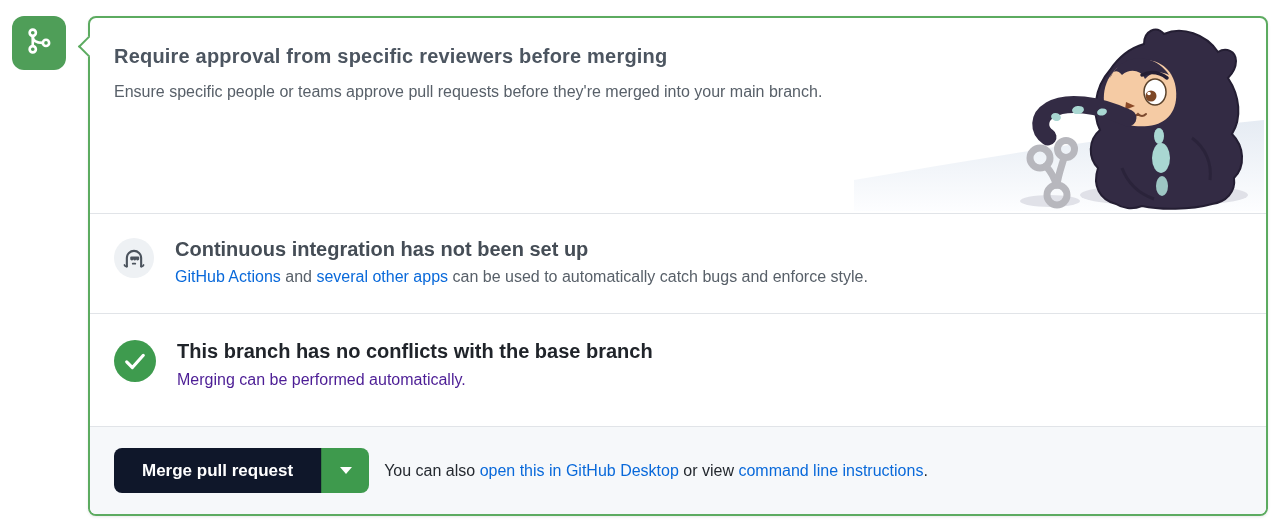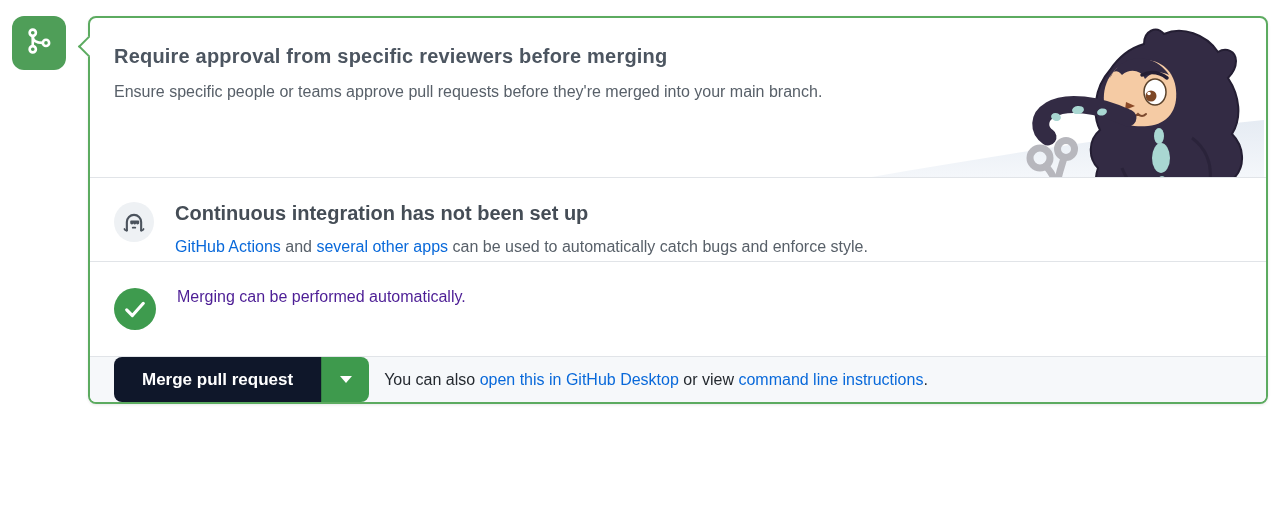--- a/index.html
+++ b/index.html
@@ -16,21 +16,21 @@
     position: absolute; left: 12px; top: 16px;
     width: 54px; height: 54px;
     background: #4f9e58;
     border-radius: 12px;
     display: flex; align-items: center; justify-content: center;
   }
 
   
   .card {
     position: absolute; left: 88px; top: 16px;
-    width: 1180px; height: 388px;
+    width: 1180px; height: 500px;
     background: #ffffff;
     border: 2px solid #5cab60;
     border-radius: 8px;
     box-shadow: 0 1px 3px rgba(27,31,35,.1);
     display: flex; flex-direction: column;
   }
   .card .notch {
     position: absolute; left: -9px; top: 21px;
     width: 15px; height: 15px;
     background: #ffffff;
@@ -81,21 +81,21 @@
     border-bottom: 1px solid #e1e4e8;
     padding: 24px 24px 0 24px;
     display: flex; align-items: flex-start;
   }
   .ci-avatar {
     width: 40px; height: 40px; border-radius: 50%;
     background: #eef1f4;
     display: flex; align-items: center; justify-content: center;
     margin-right: 21px; flex: none;
   }
-  .ci-title { font-size: 20px; font-weight: 700; color: #454d56; margin-bottom: 13px; }
+  .ci-title { font-size: 20px; font-weight: 700; color: #454d56; margin-bottom: 7px; }
   .ci-line { font-size: 16px; color: #586069; }
 
   
   .section-mergeable {
     height: 112px;
     padding: 26px 24px 0 24px;
     display: flex; align-items: flex-start;
   }
   .check-circle {
     width: 42px; height: 42px; border-radius: 50%;
@@ -250,20 +250,21 @@
     </div>
   </div>
 
   <div class="section-mergeable">
     <div class="check-circle">
       <svg width="42" height="42" viewBox="0 0 48 48" fill="none">
         <path d="M14.5 25 L21 31.5 L33.5 17.5" stroke="#ffffff" stroke-width="3.6" stroke-linecap="round" stroke-linejoin="round"></path>
       </svg>
     </div>
     <div>
+      <div class="merge-title">This branch has no conflicts with the base branch</div>
       <div class="merge-sub">Merging can be performed automatically.</div>
     </div>
   </div>
 
   <div class="merge-bar">
     <div class="merge-btn-group">
       <button class="btn-merge">Merge pull request</button>
       <button class="btn-merge-caret">
         <span class="caret-down"></span>
       </button>

